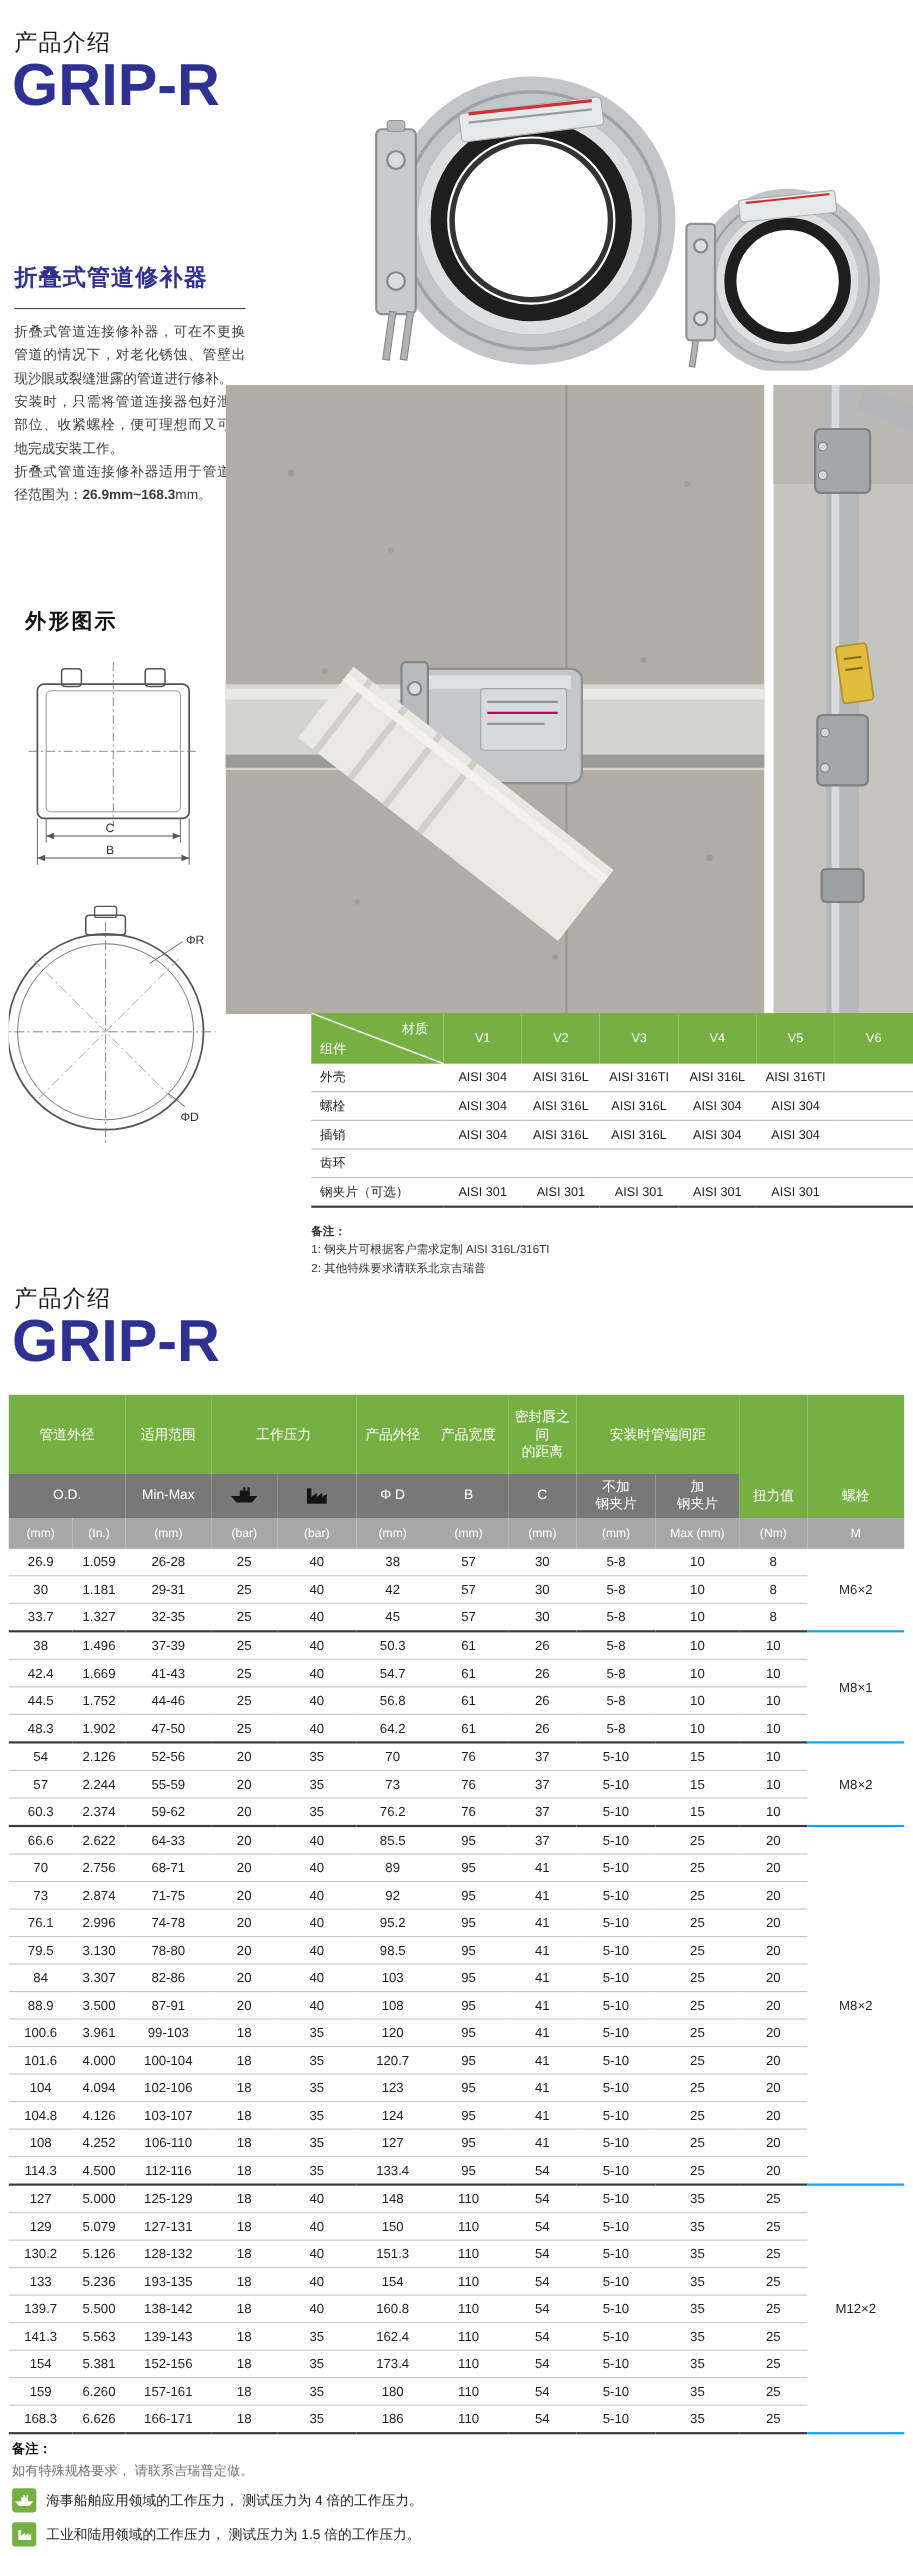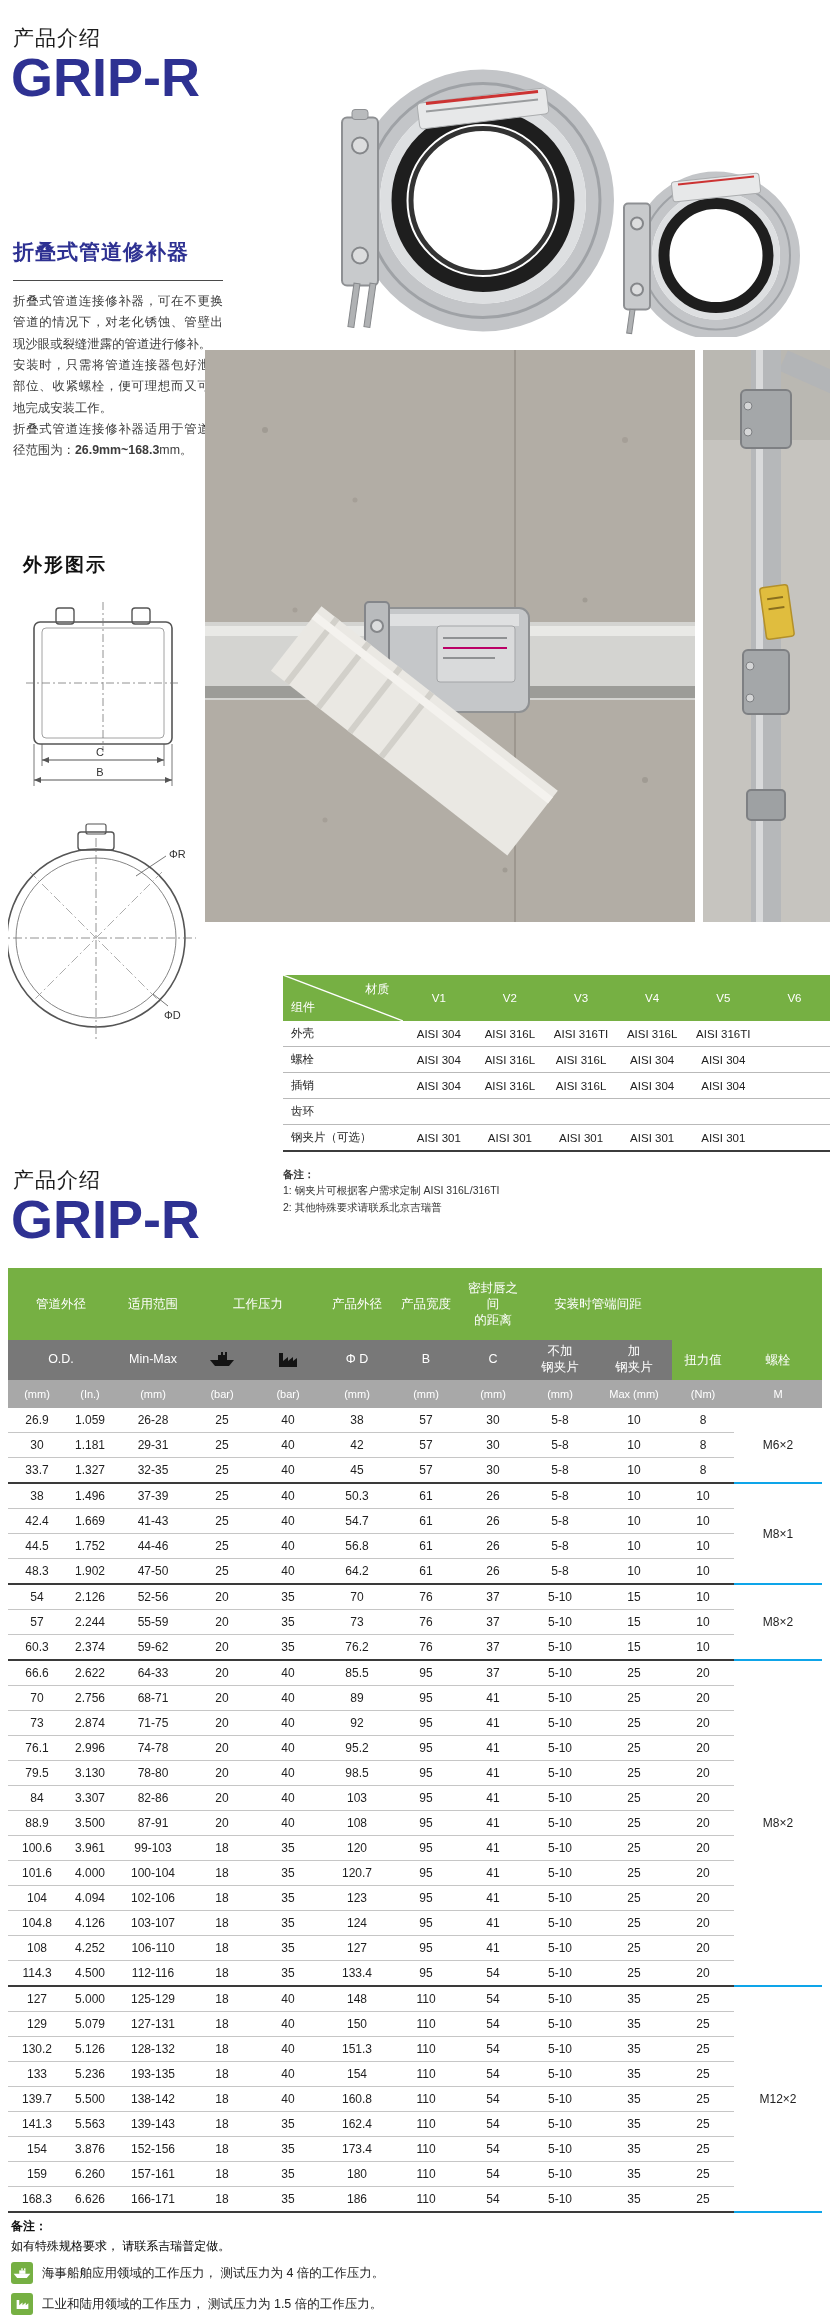--- a/index.html
+++ b/index.html
@@ -20,21 +20,21 @@
   .product-block p{font-size:12.4px;line-height:1.72;color:#3c3c3c;margin:0;text-align:justify;}
 
   
   .s2-heading{position:absolute;left:23px;top:552px;font-size:19px;font-weight:bold;color:#111;letter-spacing:2px;}
   .draw-front{position:absolute;left:12px;top:596px;width:182px;height:200px;}
   .draw-circle{position:absolute;left:8px;top:798px;width:190px;height:268px;}
   .photo-mid{position:absolute;left:205px;top:350px;width:490px;height:572px;}
   .photo-right{position:absolute;left:703px;top:350px;width:127px;height:572px;}
 
   
-  .materials{position:absolute;left:283px;top:975px;width:547px;}
+  .materials{position:absolute;left:283px;top:921px;width:547px;}
   table{border-collapse:collapse;}
   .mat-table{width:547px;table-layout:fixed;}
   .mat-table th,.mat-table td{font-size:11.5px;}
   .mat-head th{background:#76b043;color:#fff;height:44px;font-weight:normal;text-align:center;}
   .mat-corner{position:relative;padding:0;}
   .mat-corner svg{position:absolute;left:0;top:0;width:100%;height:100%;}
   .corner-top{position:absolute;right:14px;top:6px;font-size:12px;}
   .corner-bottom{position:absolute;left:8px;bottom:5px;font-size:12px;}
   .mat-table td{border-bottom:1px solid #b9b9b9;text-align:center;color:#222;padding:5px 2px;}
   .mat-table td.mat-label{text-align:left;padding-left:8px;}
@@ -56,21 +56,21 @@
   .sh3 th{background:#a8a8a8;color:#fff;font-size:11px;height:26px;text-align:center;vertical-align:middle;}
   .wrap{white-space:pre-line;}
   .spec-table td{font-size:12px;color:#1f1f1f;text-align:center;height:24px;border-bottom:1px solid #c6c6c6;padding:0 2px;}
   tr.group-end td{border-bottom:2px solid #3a3a3a;}
   td.bolt-cell{border-bottom:2px solid #0ea5e9;font-size:12px;}
   .hicon{display:inline-block;vertical-align:middle;}
 
   
   .footnotes{position:absolute;left:11px;top:2218px;width:812px;}
   .fn-title{font-size:12px;font-weight:bold;color:#111;margin-bottom:3px;}
-  .fn-line{font-size:12px;color:#000000;margin-bottom:7px;}
+  .fn-line{font-size:12px;color:#737373;margin-bottom:7px;}
   .fn-icon-row{display:flex;align-items:center;gap:9px;font-size:12.5px;color:#222;margin-bottom:9px;}
   .icon-box{width:22px;height:22px;background:#76b043;border-radius:3px;display:flex;align-items:center;justify-content:center;flex:0 0 22px;}
 </style>
 </head>
 <body>
 
 <div class="page">
 
   <div class="eyebrow s1-eyebrow">产品介绍</div>
   <div class="brand s1-brand">GRIP-R</div>
@@ -734,21 +734,21 @@
             <td>35</td>
             <td>162.4</td>
             <td>110</td>
             <td>54</td>
             <td>5-10</td>
             <td>35</td>
             <td>25</td>
           </tr>
           <tr>
             <td>154</td>
-            <td>3.876</td>
+            <td>5.381</td>
             <td>152-156</td>
             <td>18</td>
             <td>35</td>
             <td>173.4</td>
             <td>110</td>
             <td>54</td>
             <td>5-10</td>
             <td>35</td>
             <td>25</td>
           </tr>

